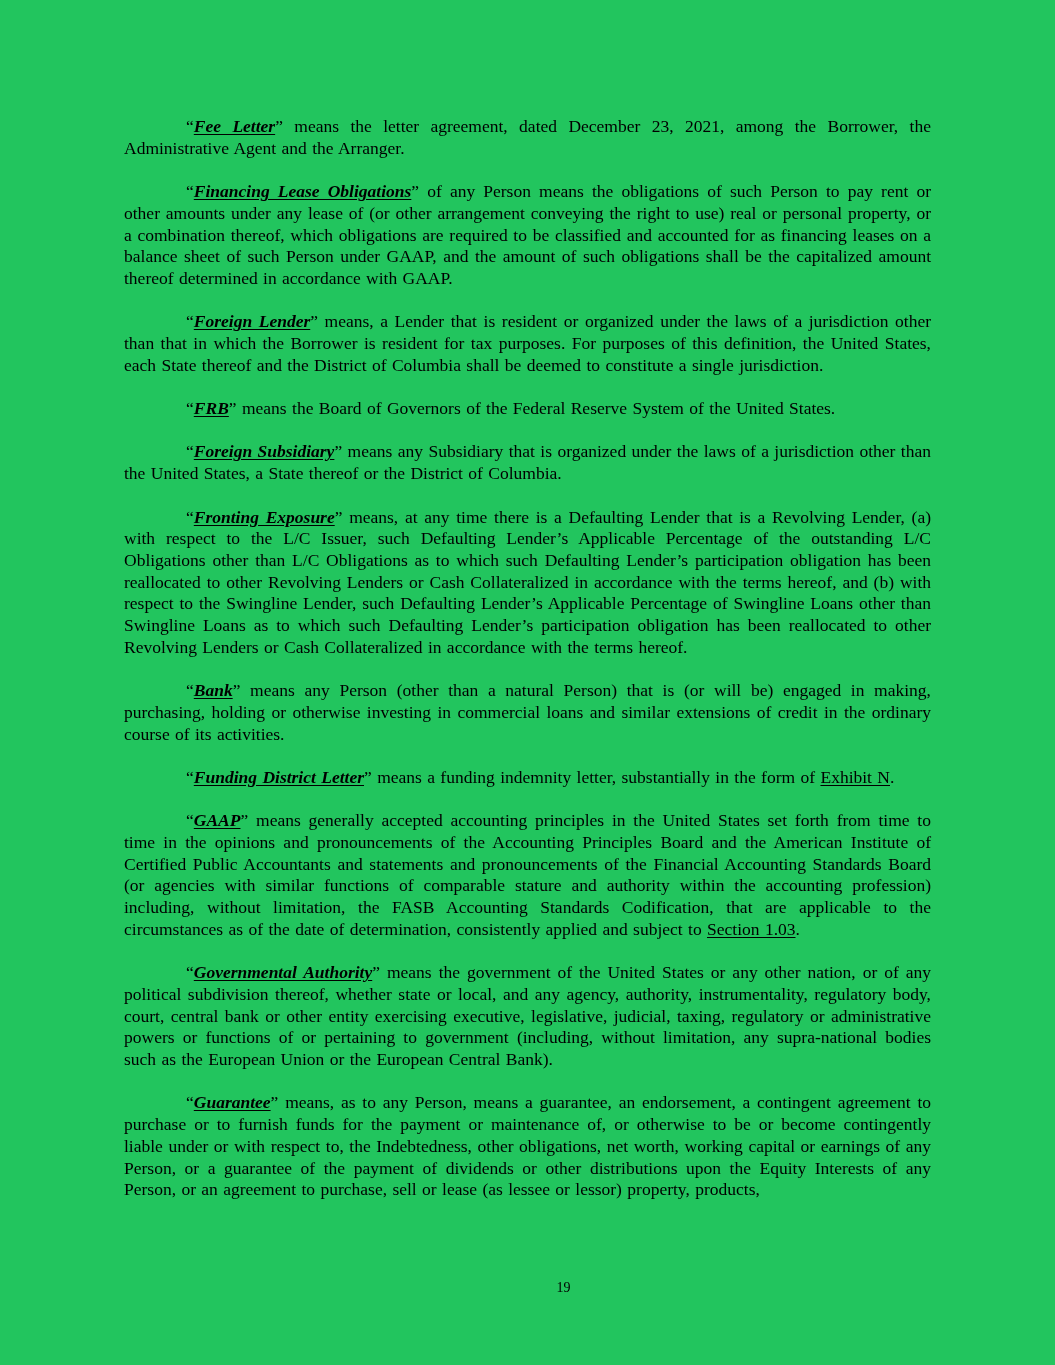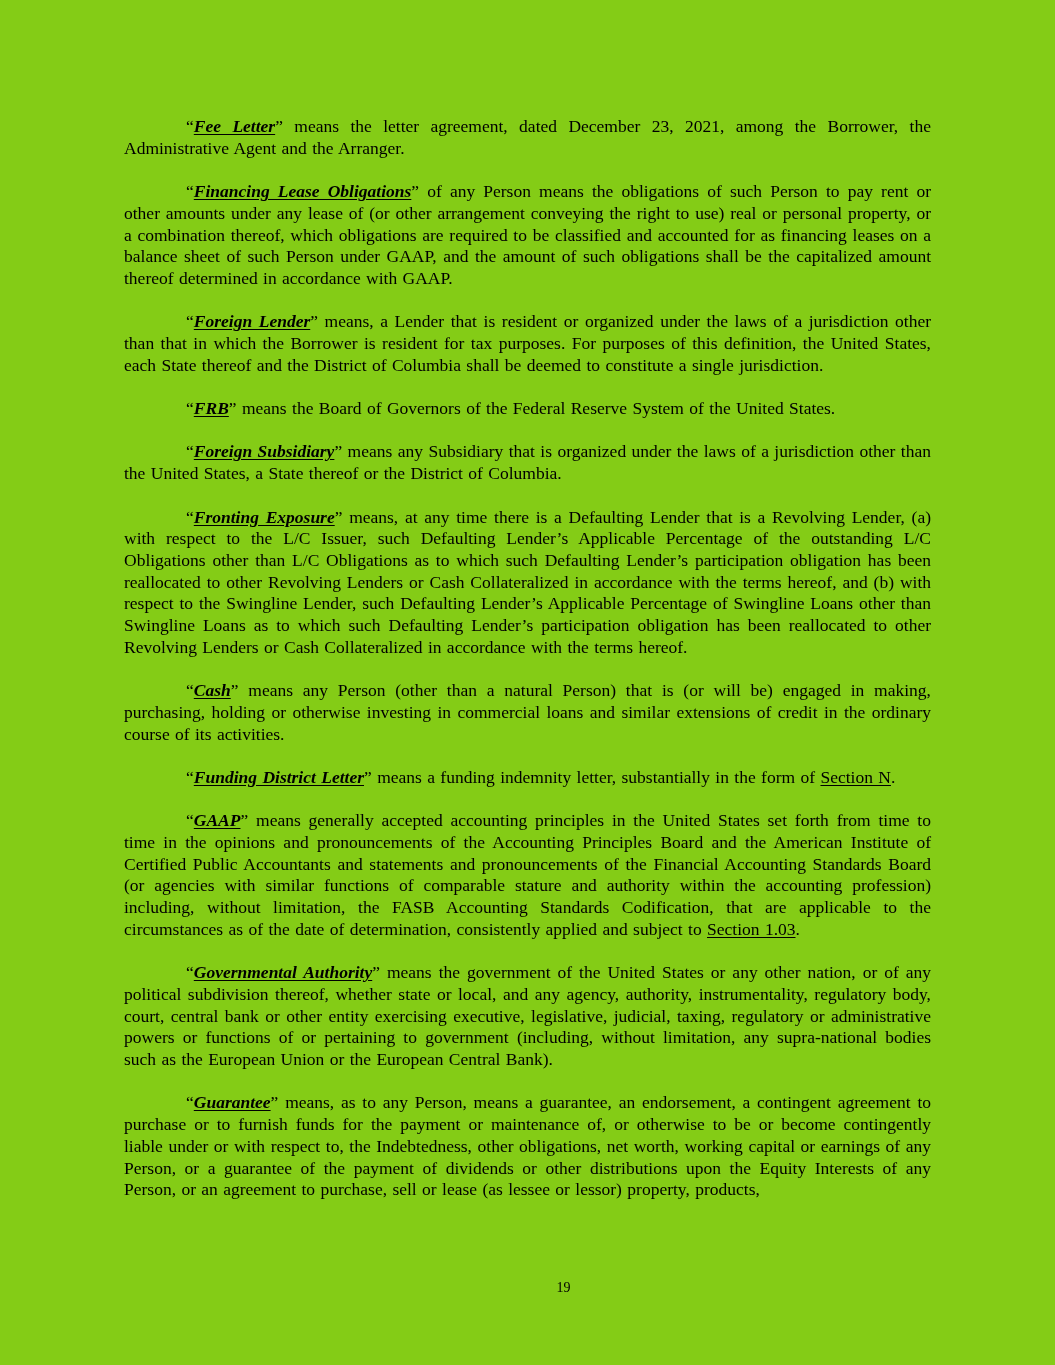--- a/index.html
+++ b/index.html
@@ -4,21 +4,21 @@
 <style>
   html, body {
     margin: 0;
     padding: 0;
     background: #ffffff;
   }
   .page {
     position: relative;
     width: 1055px;
     height: 1365px;
-    background: #84cc16;
+    background: #22c55e;
     font-family: "Liberation Serif", serif;
     color: #000000;
     overflow: hidden;
   }
   .content {
     position: absolute;
     left: 124px;
     top: 116px;
     width: 807px;
   }
@@ -58,20 +58,20 @@
 <body>
 
 <div class="page">
   <div class="content">
       <p class="def"><span class="run-plain">“</span><span class="run-term">Fee Letter</span><span class="run-plain">” means the letter agreement, dated December 23, 2021, among the Borrower, the Administrative Agent and the Arranger.</span></p>
       <p class="def"><span class="run-plain">“</span><span class="run-term">Financing Lease Obligations</span><span class="run-plain">” of any Person means the obligations of such Person to pay rent or other amounts under any lease of (or other arrangement conveying the right to use) real or personal property, or a combination thereof, which obligations are required to be classified and accounted for as financing leases on a balance sheet of such Person under GAAP, and the amount of such obligations shall be the capitalized amount thereof determined in accordance with GAAP.</span></p>
       <p class="def"><span class="run-plain">“</span><span class="run-term">Foreign Lender</span><span class="run-plain">” means, a Lender that is resident or organized under the laws of a jurisdiction other than that in which the Borrower is resident for tax purposes. For purposes of this definition, the United States, each State thereof and the District of Columbia shall be deemed to constitute a single jurisdiction.</span></p>
       <p class="def"><span class="run-plain">“</span><span class="run-term">FRB</span><span class="run-plain">” means the Board of Governors of the Federal Reserve System of the United States.</span></p>
       <p class="def"><span class="run-plain">“</span><span class="run-term">Foreign Subsidiary</span><span class="run-plain">” means any Subsidiary that is organized under the laws of a jurisdiction other than the United States, a State thereof or the District of Columbia.</span></p>
       <p class="def"><span class="run-plain">“</span><span class="run-term">Fronting Exposure</span><span class="run-plain">” means, at any time there is a Defaulting Lender that is a Revolving Lender, (a) with respect to the L/C Issuer, such Defaulting Lender’s Applicable Percentage of the outstanding L/C Obligations other than L/C Obligations as to which such Defaulting Lender’s participation obligation has been reallocated to other Revolving Lenders or Cash Collateralized in accordance with the terms hereof, and (b) with respect to the Swingline Lender, such Defaulting Lender’s Applicable Percentage of Swingline Loans other than Swingline Loans as to which such Defaulting Lender’s participation obligation has been reallocated to other Revolving Lenders or Cash Collateralized in accordance with the terms hereof.</span></p>
-      <p class="def"><span class="run-plain">“</span><span class="run-term">Cash</span><span class="run-plain">” means any Person (other than a natural Person) that is (or will be) engaged in making, purchasing, holding or otherwise investing in commercial loans and similar extensions of credit in the ordinary course of its activities.</span></p>
-      <p class="def"><span class="run-plain">“</span><span class="run-term">Funding District Letter</span><span class="run-plain">” means a funding indemnity letter, substantially in the form of </span><span class="run-link">Section N</span><span class="run-plain">.</span></p>
+      <p class="def"><span class="run-plain">“</span><span class="run-term">Bank</span><span class="run-plain">” means any Person (other than a natural Person) that is (or will be) engaged in making, purchasing, holding or otherwise investing in commercial loans and similar extensions of credit in the ordinary course of its activities.</span></p>
+      <p class="def"><span class="run-plain">“</span><span class="run-term">Funding District Letter</span><span class="run-plain">” means a funding indemnity letter, substantially in the form of </span><span class="run-link">Exhibit N</span><span class="run-plain">.</span></p>
       <p class="def"><span class="run-plain">“</span><span class="run-term">GAAP</span><span class="run-plain">” means generally accepted accounting principles in the United States set forth from time to time in the opinions and pronouncements of the Accounting Principles Board and the American Institute of Certified Public Accountants and statements and pronouncements of the Financial Accounting Standards Board (or agencies with similar functions of comparable stature and authority within the accounting profession) including, without limitation, the FASB Accounting Standards Codification, that are applicable to the circumstances as of the date of determination, consistently applied and subject to </span><span class="run-link">Section 1.03</span><span class="run-plain">.</span></p>
       <p class="def"><span class="run-plain">“</span><span class="run-term">Governmental Authority</span><span class="run-plain">” means the government of the United States or any other nation, or of any political subdivision thereof, whether state or local, and any agency, authority, instrumentality, regulatory body, court, central bank or other entity exercising executive, legislative, judicial, taxing, regulatory or administrative powers or functions of or pertaining to government (including, without limitation, any supra-national bodies such as the European Union or the European Central Bank).</span></p>
       <p class="def"><span class="run-plain">“</span><span class="run-term">Guarantee</span><span class="run-plain">” means, as to any Person, means a guarantee, an endorsement, a contingent agreement to purchase or to furnish funds for the payment or maintenance of, or otherwise to be or become contingently liable under or with respect to, the Indebtedness, other obligations, net worth, working capital or earnings of any Person, or a guarantee of the payment of dividends or other distributions upon the Equity Interests of any Person, or an agreement to purchase, sell or lease (as lessee or lessor) property, products,</span></p>
     </div>
   <div class="footer">19</div>
 </div>
 
 </body></html>

